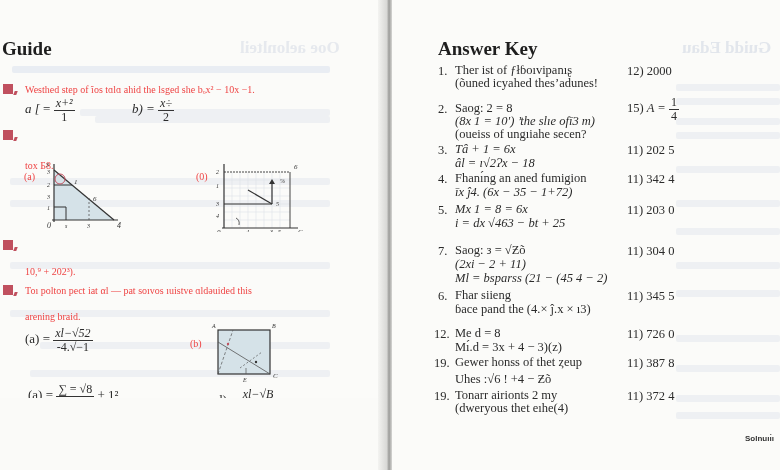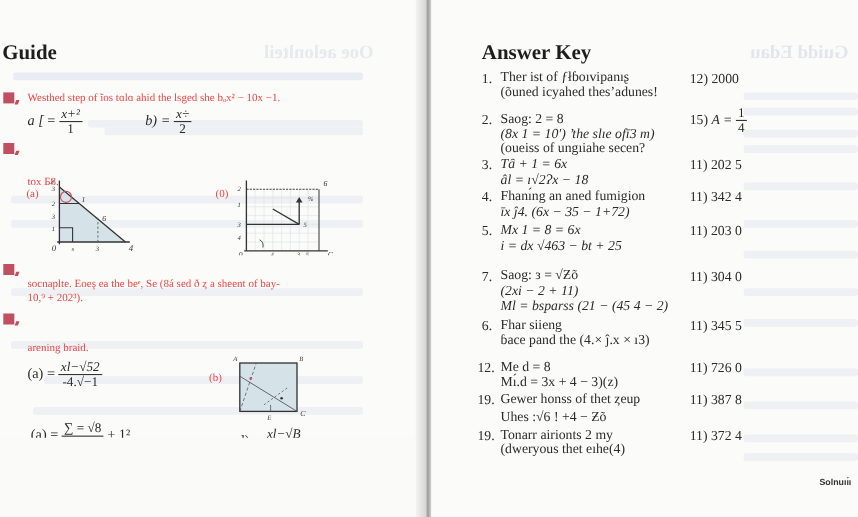--- a/index.html
+++ b/index.html
@@ -130,24 +130,24 @@
       <text x="58" y="76">3</text>
       <text x="66" y="76">5</text>
       <text x="86" y="76" font-size="7">C</text>
       <text x="82" y="11" font-size="7">6</text>
       <text x="68" y="25">%</text>
       <text x="64" y="48">5</text>
     </g>
   </svg>
 
   <div class="bullet" style="left:3px;top:240px;"></div>
-  <div class="item txt" style="left:25px;top:252px;white-space:nowrap;">socnaplte. Eoeş ea the beᵉ, Se (8á sed ð ȥ a sheent of bay-</div>
   <div class="item txt" style="left:25px;top:265px;white-space:nowrap;">10,⁹ + 202³).</div>
 
   <div class="bullet" style="left:3px;top:285px;"></div>
+  <div class="item txt" style="left:25px;top:284px;white-space:nowrap;">Toı polton pect iat αl — pat soıvos ıuistve ɑldəuided this</div>
   <div class="item txt" style="left:25px;top:310px;white-space:nowrap;">arening braid.</div>
 
   <div class="item" style="left:25px;top:327px;font-family:'Liberation Serif',serif;font-size:13px;">
     <span>(a) =</span>
     <span class="frac">
       <span class="num">xl−√52</span>
       <span class="den">-4.√−1</span>
     </span>
   </div>
 

